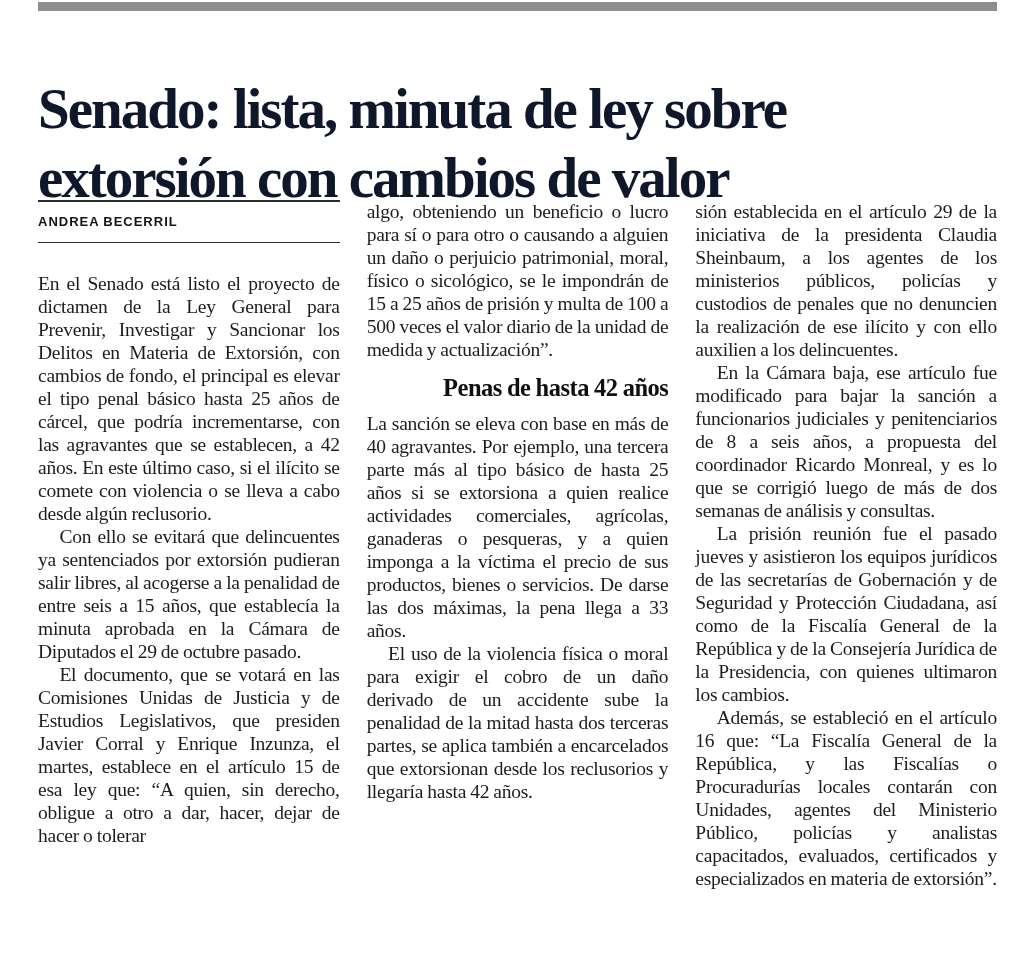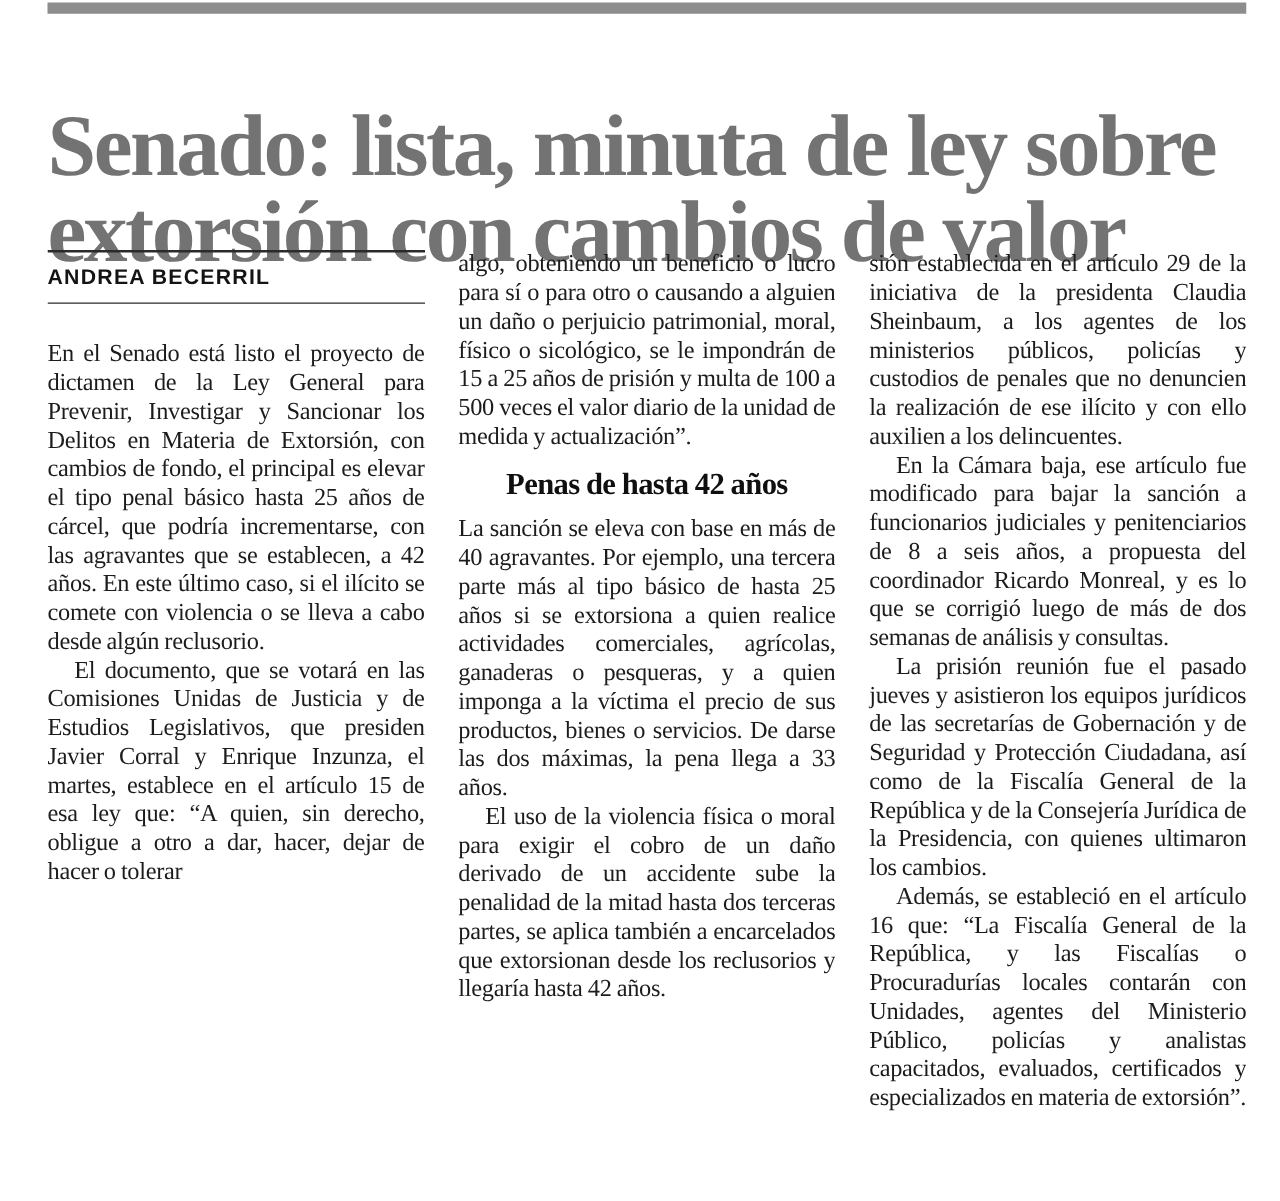--- a/index.html
+++ b/index.html
@@ -25,24 +25,24 @@
     height: 9px;
     background: #8d8d8d;
   }
   .headline {
     position: absolute;
     top: 36px;
     left: 38px;
     width: 960px;
     font-family: "Liberation Serif", serif;
     font-weight: 900;
-    font-size: 70px;
+    font-size: 57px;
     line-height: 69px;
     letter-spacing: -2px;
-    color: #737373;
+    color: #0f172a;
   }
   .columns {
     position: absolute;
     top: 200px;
     left: 38px;
     width: 959px;
     bottom: 0;
     display: flex;
     gap: 27px;
   }
@@ -57,38 +57,38 @@
     word-spacing: -0.5px;
     color: #1c1c1c;
   }
   .byline-block {
     border-top: 2px solid #2b2b2b;
     border-bottom: 1.5px solid #2b2b2b;
     padding: 8px 0 9px 0;
     margin-bottom: 29px;
     font-family: "Liberation Sans", sans-serif;
     font-weight: bold;
-    font-size: 17px;
+    font-size: 13px;
     letter-spacing: 1px;
     color: #141414;
     text-align: left;
   }
   .column p {
     margin: 0;
   }
   .column p.ind {
     text-indent: 1.1em;
   }
   .subhead {
     font-family: "Liberation Serif", serif;
     font-weight: bold;
     font-size: 24.5px;
     letter-spacing: -0.5px;
     margin: 15px 0 13px 0;
-    text-align: center;
+    text-align: right;
     color: #0f0f0f;
   }
 </style>
 </head>
 <body>
 
 <div class="page">
 
   <div class="top-bar"></div>
 
@@ -96,20 +96,21 @@
     <span>extorsión con cambios de valor</span>
   </h1>
 
   <div class="columns">
 
     <div class="column">
       <div class="byline-block">
         <span>ANDREA BECERRIL</span>
       </div>
       <p>En el Senado está listo el proyecto de dictamen de la Ley General para Prevenir, Investigar y Sancionar los Delitos en Materia de Extorsión, con cambios de fondo, el principal es elevar el tipo penal básico hasta 25 años de cárcel, que podría incrementarse, con las agravantes que se establecen, a 42 años. En este último caso, si el ilícito se comete con violencia o se lleva a cabo desde algún reclusorio.</p>
+      <p class="ind">Con ello se evitará que delincuentes ya sentenciados por extorsión pudieran salir libres, al acogerse a la penalidad de entre seis a 15 años, que establecía la minuta aprobada en la Cámara de Diputados el 29 de octubre pasado.</p>
       <p class="ind">El documento, que se votará en las Comisiones Unidas de Justicia y de Estudios Legislativos, que presiden Javier Corral y Enrique Inzunza, el martes, establece en el artículo 15 de esa ley que: “A quien, sin derecho, obligue a otro a dar, hacer, dejar de hacer o tolerar</p>
     </div>
 
     <div class="column">
       <p>algo, obteniendo un beneficio o lucro para sí o para otro o causando a alguien un daño o perjuicio patrimonial, moral, físico o sicológico, se le impondrán de 15 a 25 años de prisión y multa de 100 a 500 veces el valor diario de la unidad de medida y actualización”.</p>
       <h2 class="subhead">Penas de hasta 42 años</h2>
       <p>La sanción se eleva con base en más de 40 agravantes. Por ejemplo, una tercera parte más al tipo básico de hasta 25 años si se extorsiona a quien realice actividades comerciales, agrícolas, ganaderas o pesqueras, y a quien imponga a la víctima el precio de sus productos, bienes o servicios. De darse las dos máximas, la pena llega a 33 años.</p>
       <p class="ind">El uso de la violencia física o moral para exigir el cobro de un daño derivado de un accidente sube la penalidad de la mitad hasta dos terceras partes, se aplica también a encarcelados que extorsionan desde los reclusorios y llegaría hasta 42 años.</p>
     </div>
 

